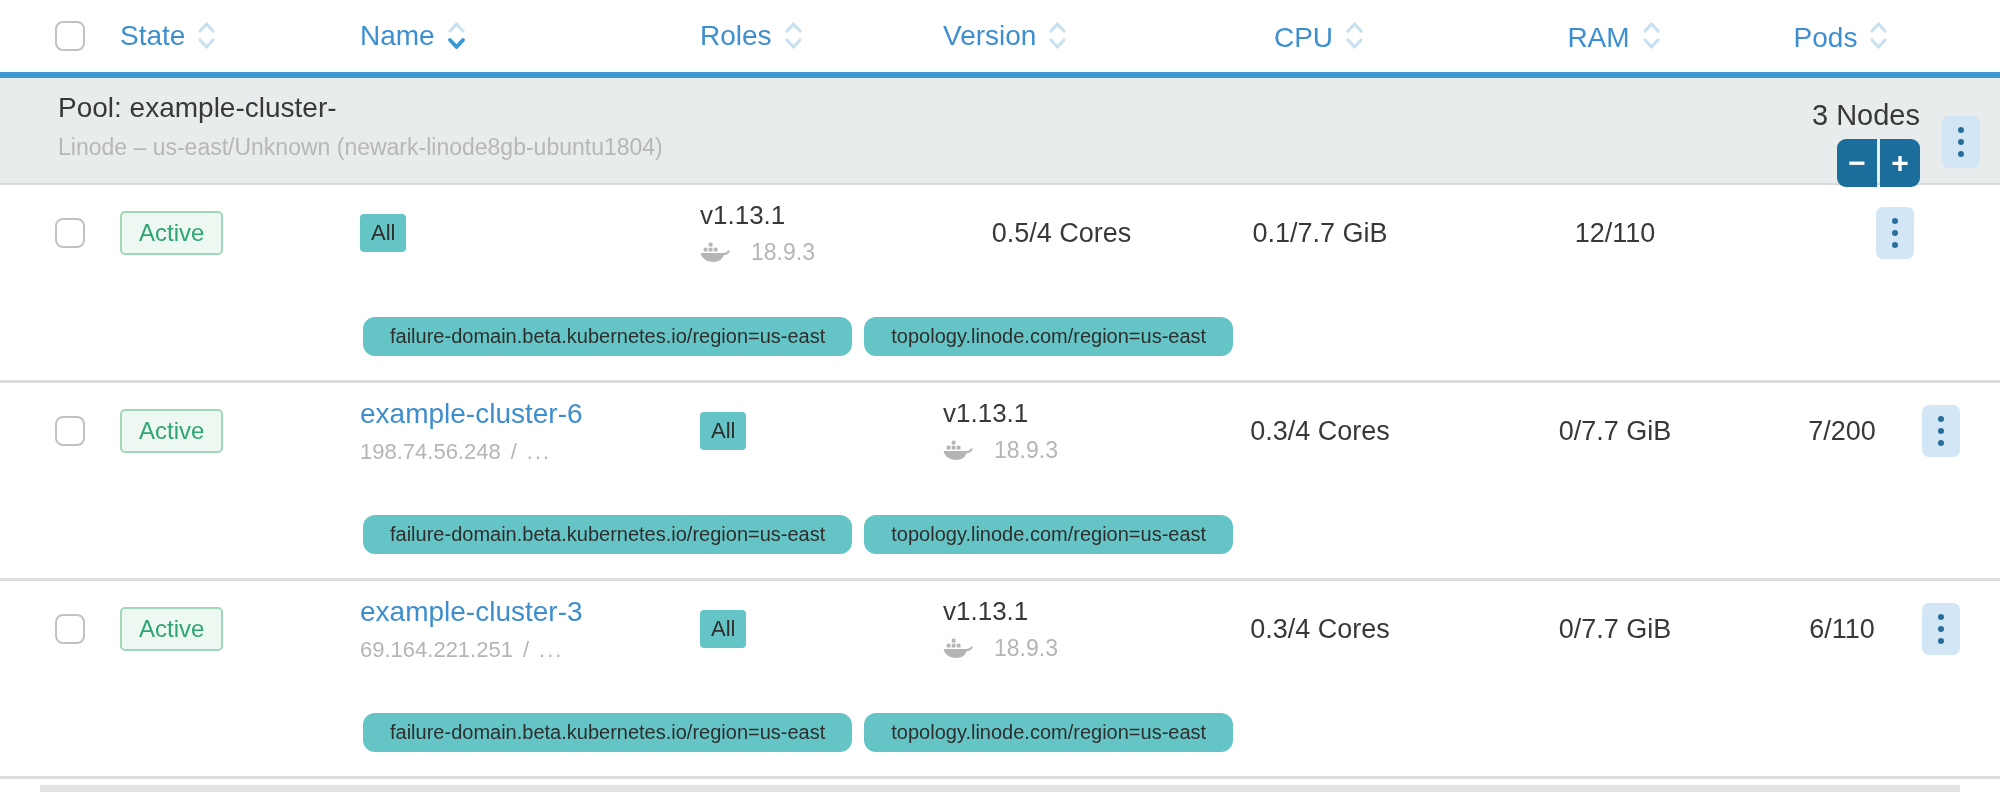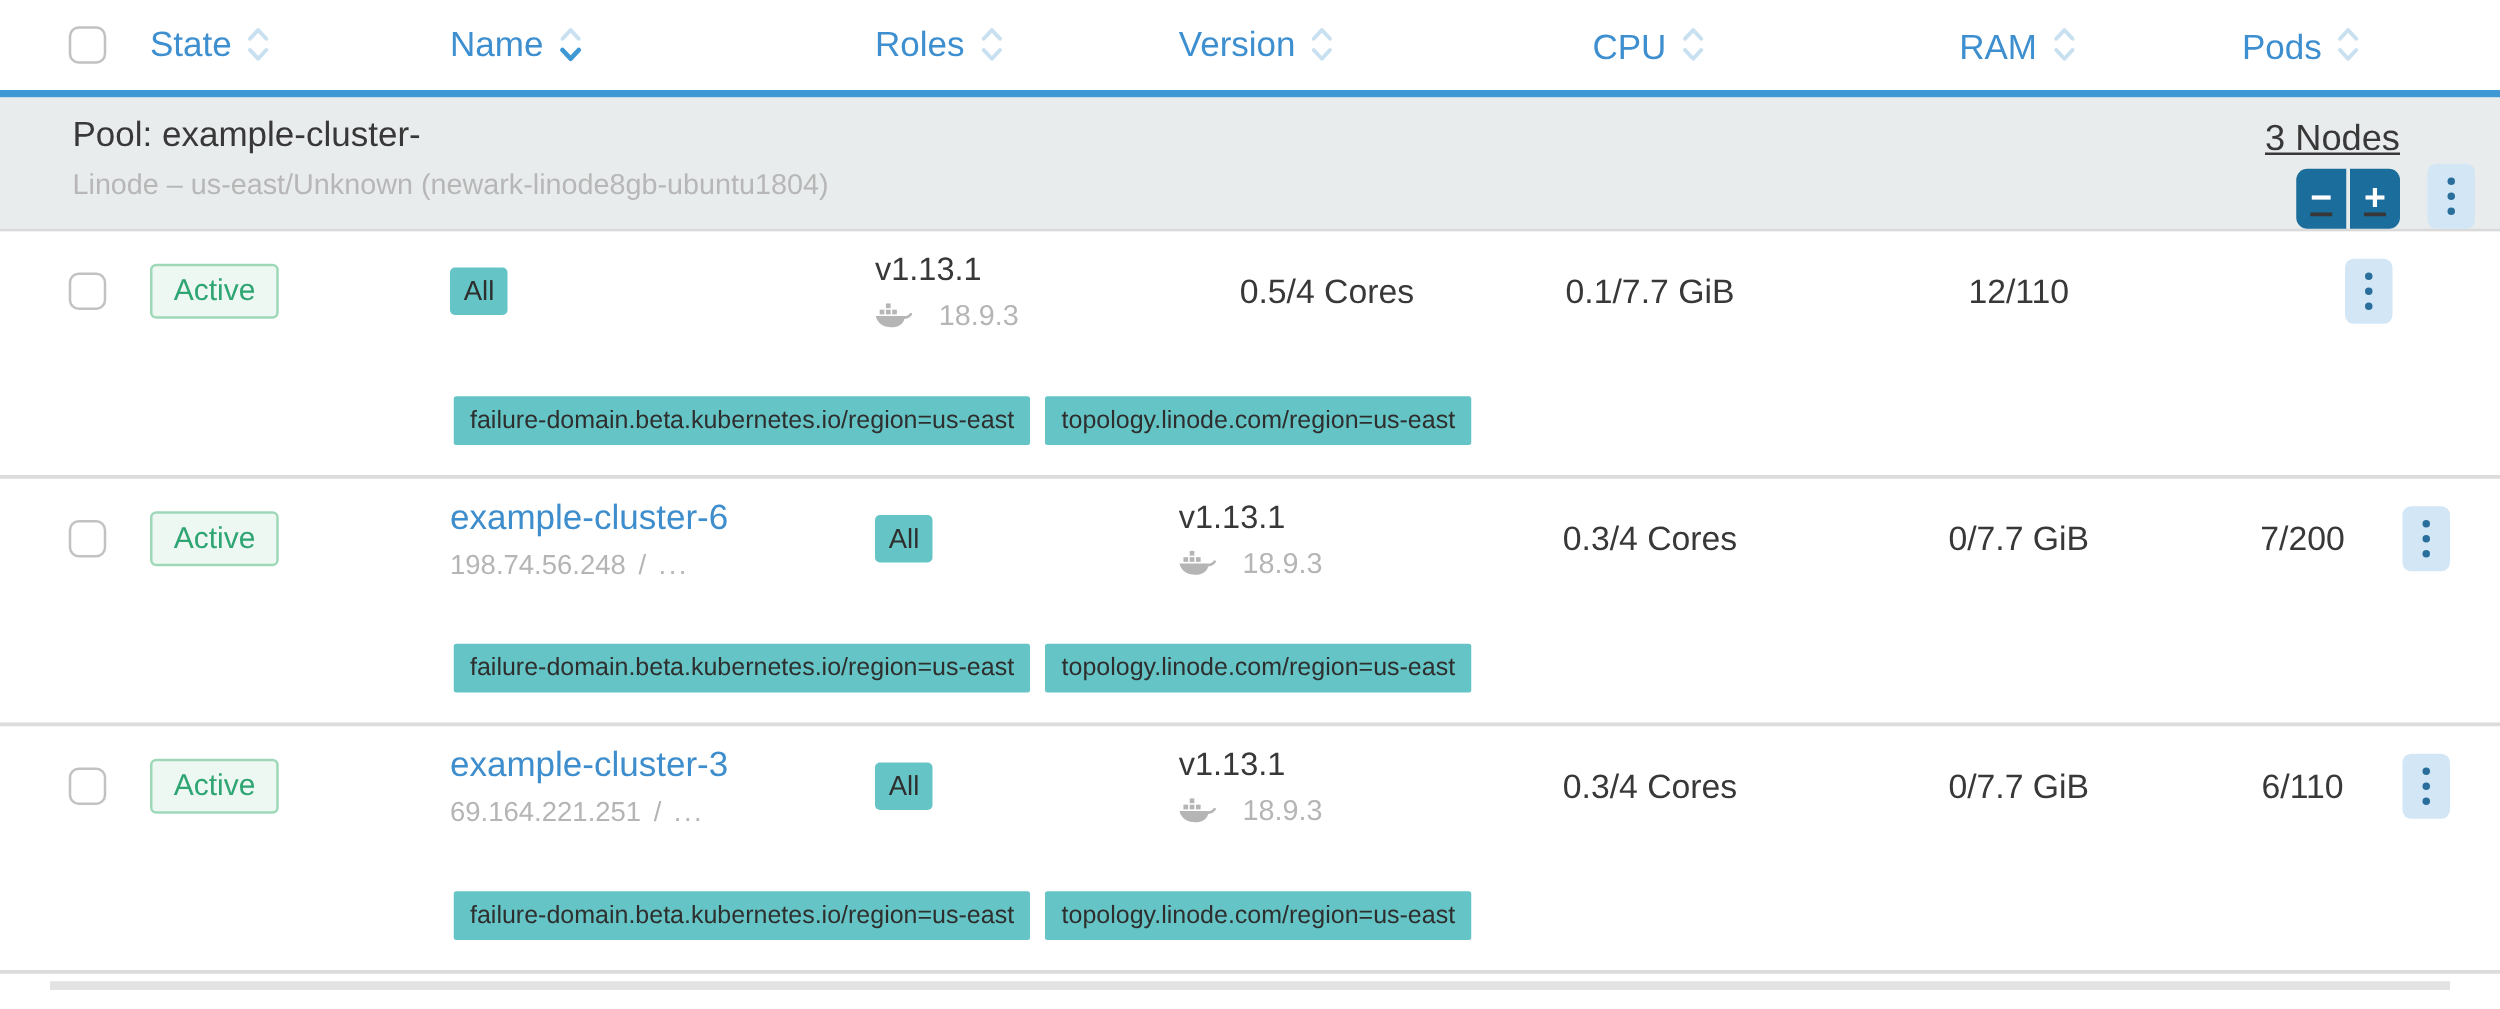--- a/index.html
+++ b/index.html
@@ -25,21 +25,21 @@
   .checkbox { width:30px; height:30px; border:2px solid #c2c2c2; border-radius:8px;
     background:#fff; display:inline-block; cursor:pointer; }
   .c-check { padding-left:15px; display:flex; align-items:center; }
 
   
   .pool-row { height:107px; background:#e9eced; border-bottom:2px solid #d9d9d9;
     display:flex; justify-content:space-between; }
   .pool-left { padding:14px 0 0 58px; }
   .pool-title { font-size:28px; color:#383838; }
   .pool-subtitle { font-size:23px; color:#b7b7b7; margin-top:10px; }
-  .pool-right { display:flex; align-items:flex-end; padding-top:6px;text-decoration:underline; }
+  .pool-right { display:flex; align-items:flex-start; padding-top:21px; }
   .pool-scale { display:flex; flex-direction:column; align-items:flex-end; }
   .pool-count { font-size:29px; color:#383838; }
   .btn-group { display:flex; gap:3px; margin-top:7px; }
   .scale-btn { width:40px; height:48px; background:#1b6d9b; color:#fff; border:none;
     font-size:30px; font-weight:bold; cursor:pointer; display:flex; align-items:center;
     justify-content:center; line-height:1; }
   .scale-btn.minus { border-radius:9px 0 0 9px; }
   .scale-btn.plus  { border-radius:0 9px 9px 0; }
   .kebab { width:38px; height:52px; background:#d2e6f5; border-radius:7px; border:none;
     display:flex; flex-direction:column; align-items:center; justify-content:center;
@@ -59,22 +59,22 @@
   .ip-line .more { letter-spacing:2px; cursor:pointer; }
   .badge-role { display:inline-block; font-size:22px; color:#2e2e2e;
     background:#65c4c5; border-radius:4px; padding:6px 11px; }
   .ver-main { font-size:26px; color:#383838; }
   .ver-docker { margin-top:8px; font-size:23px; color:#b5b5b5; display:flex;
     align-items:center; gap:21px; }
   .num-cell { font-size:27px; color:#383838; text-align:center; }
   .c-actions { display:flex; justify-content:flex-end; }
   .row .kebab { margin:0; }
   .labels-line { margin-left:363px; margin-top:36px; display:flex; gap:12px; }
-  .chip { background:#65c4c5; color:#2e2e2e; font-size:20px; padding:8px 13px;
-    border-radius:2px; white-space:nowrap; }
+  .chip { background:#65c4c5; color:#2e2e2e; font-size:20px; padding:8px 27px;
+    border-radius:12px; white-space:nowrap; }
 
   .bottom-bar { height:7px; background:#e3e3e3; margin-left:40px; width:1920px; margin-top:6px; }
 </style>
 </head>
 <body>
 
 <div class="grid thead">
   <div class="c-check">
     <span class="checkbox"></span>
   </div>

